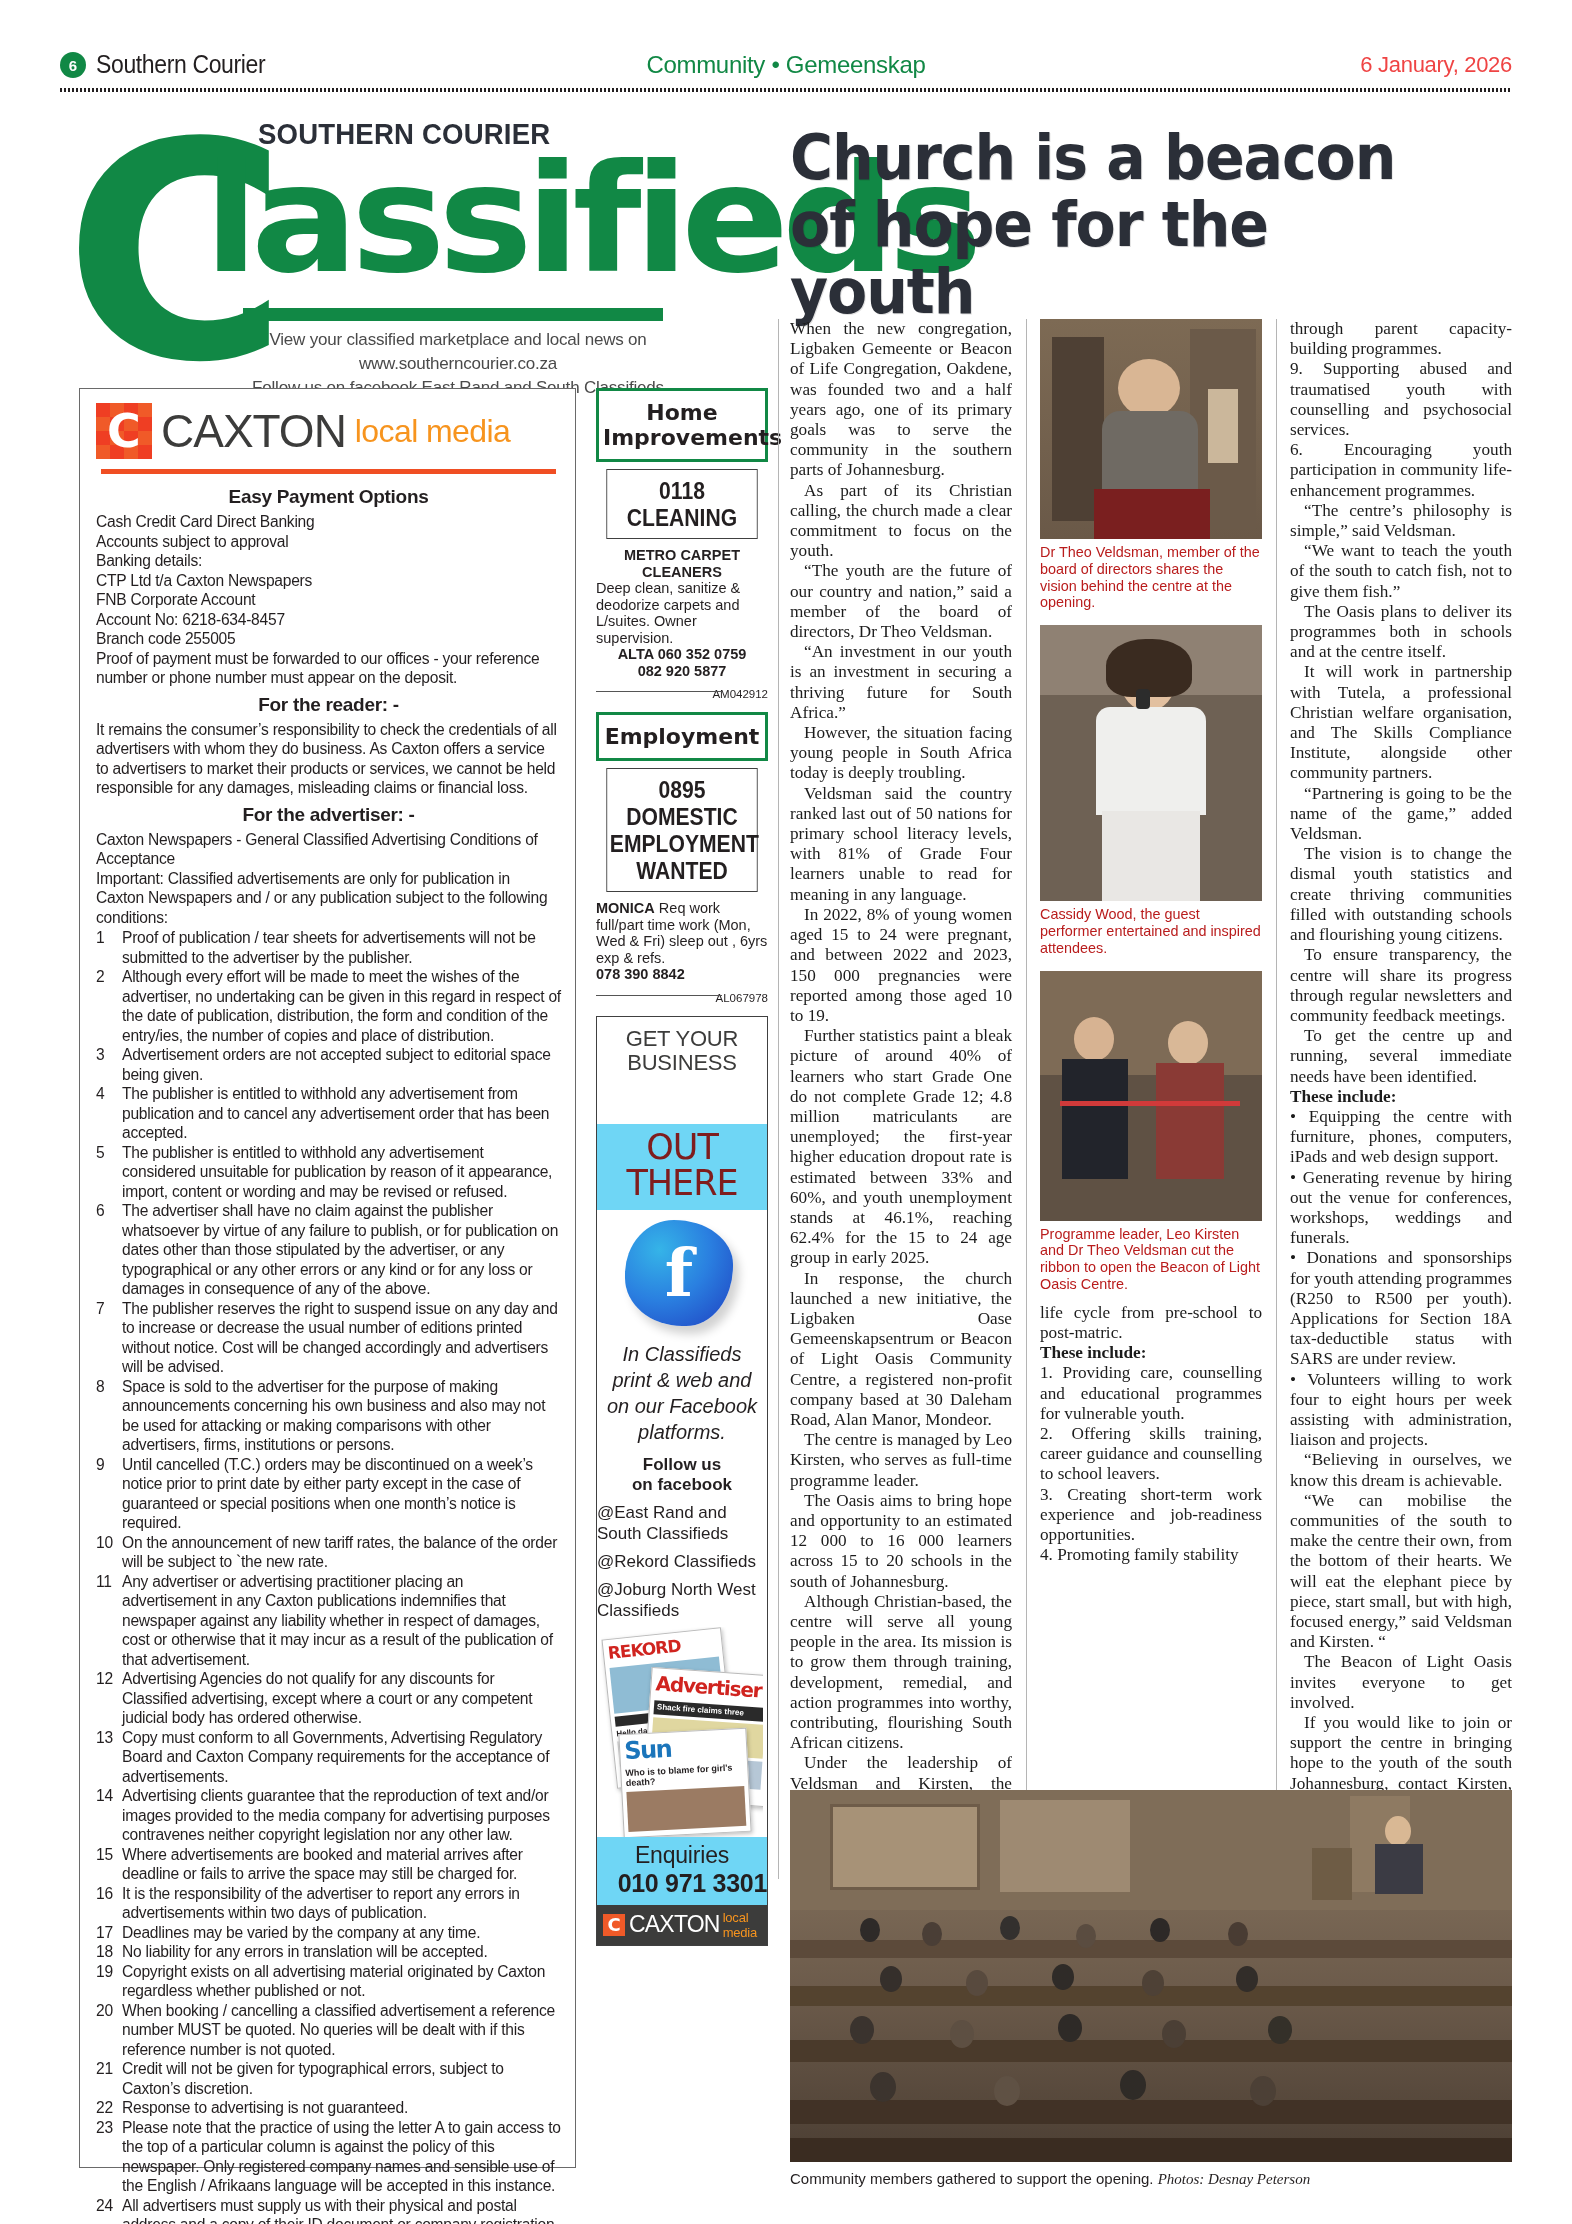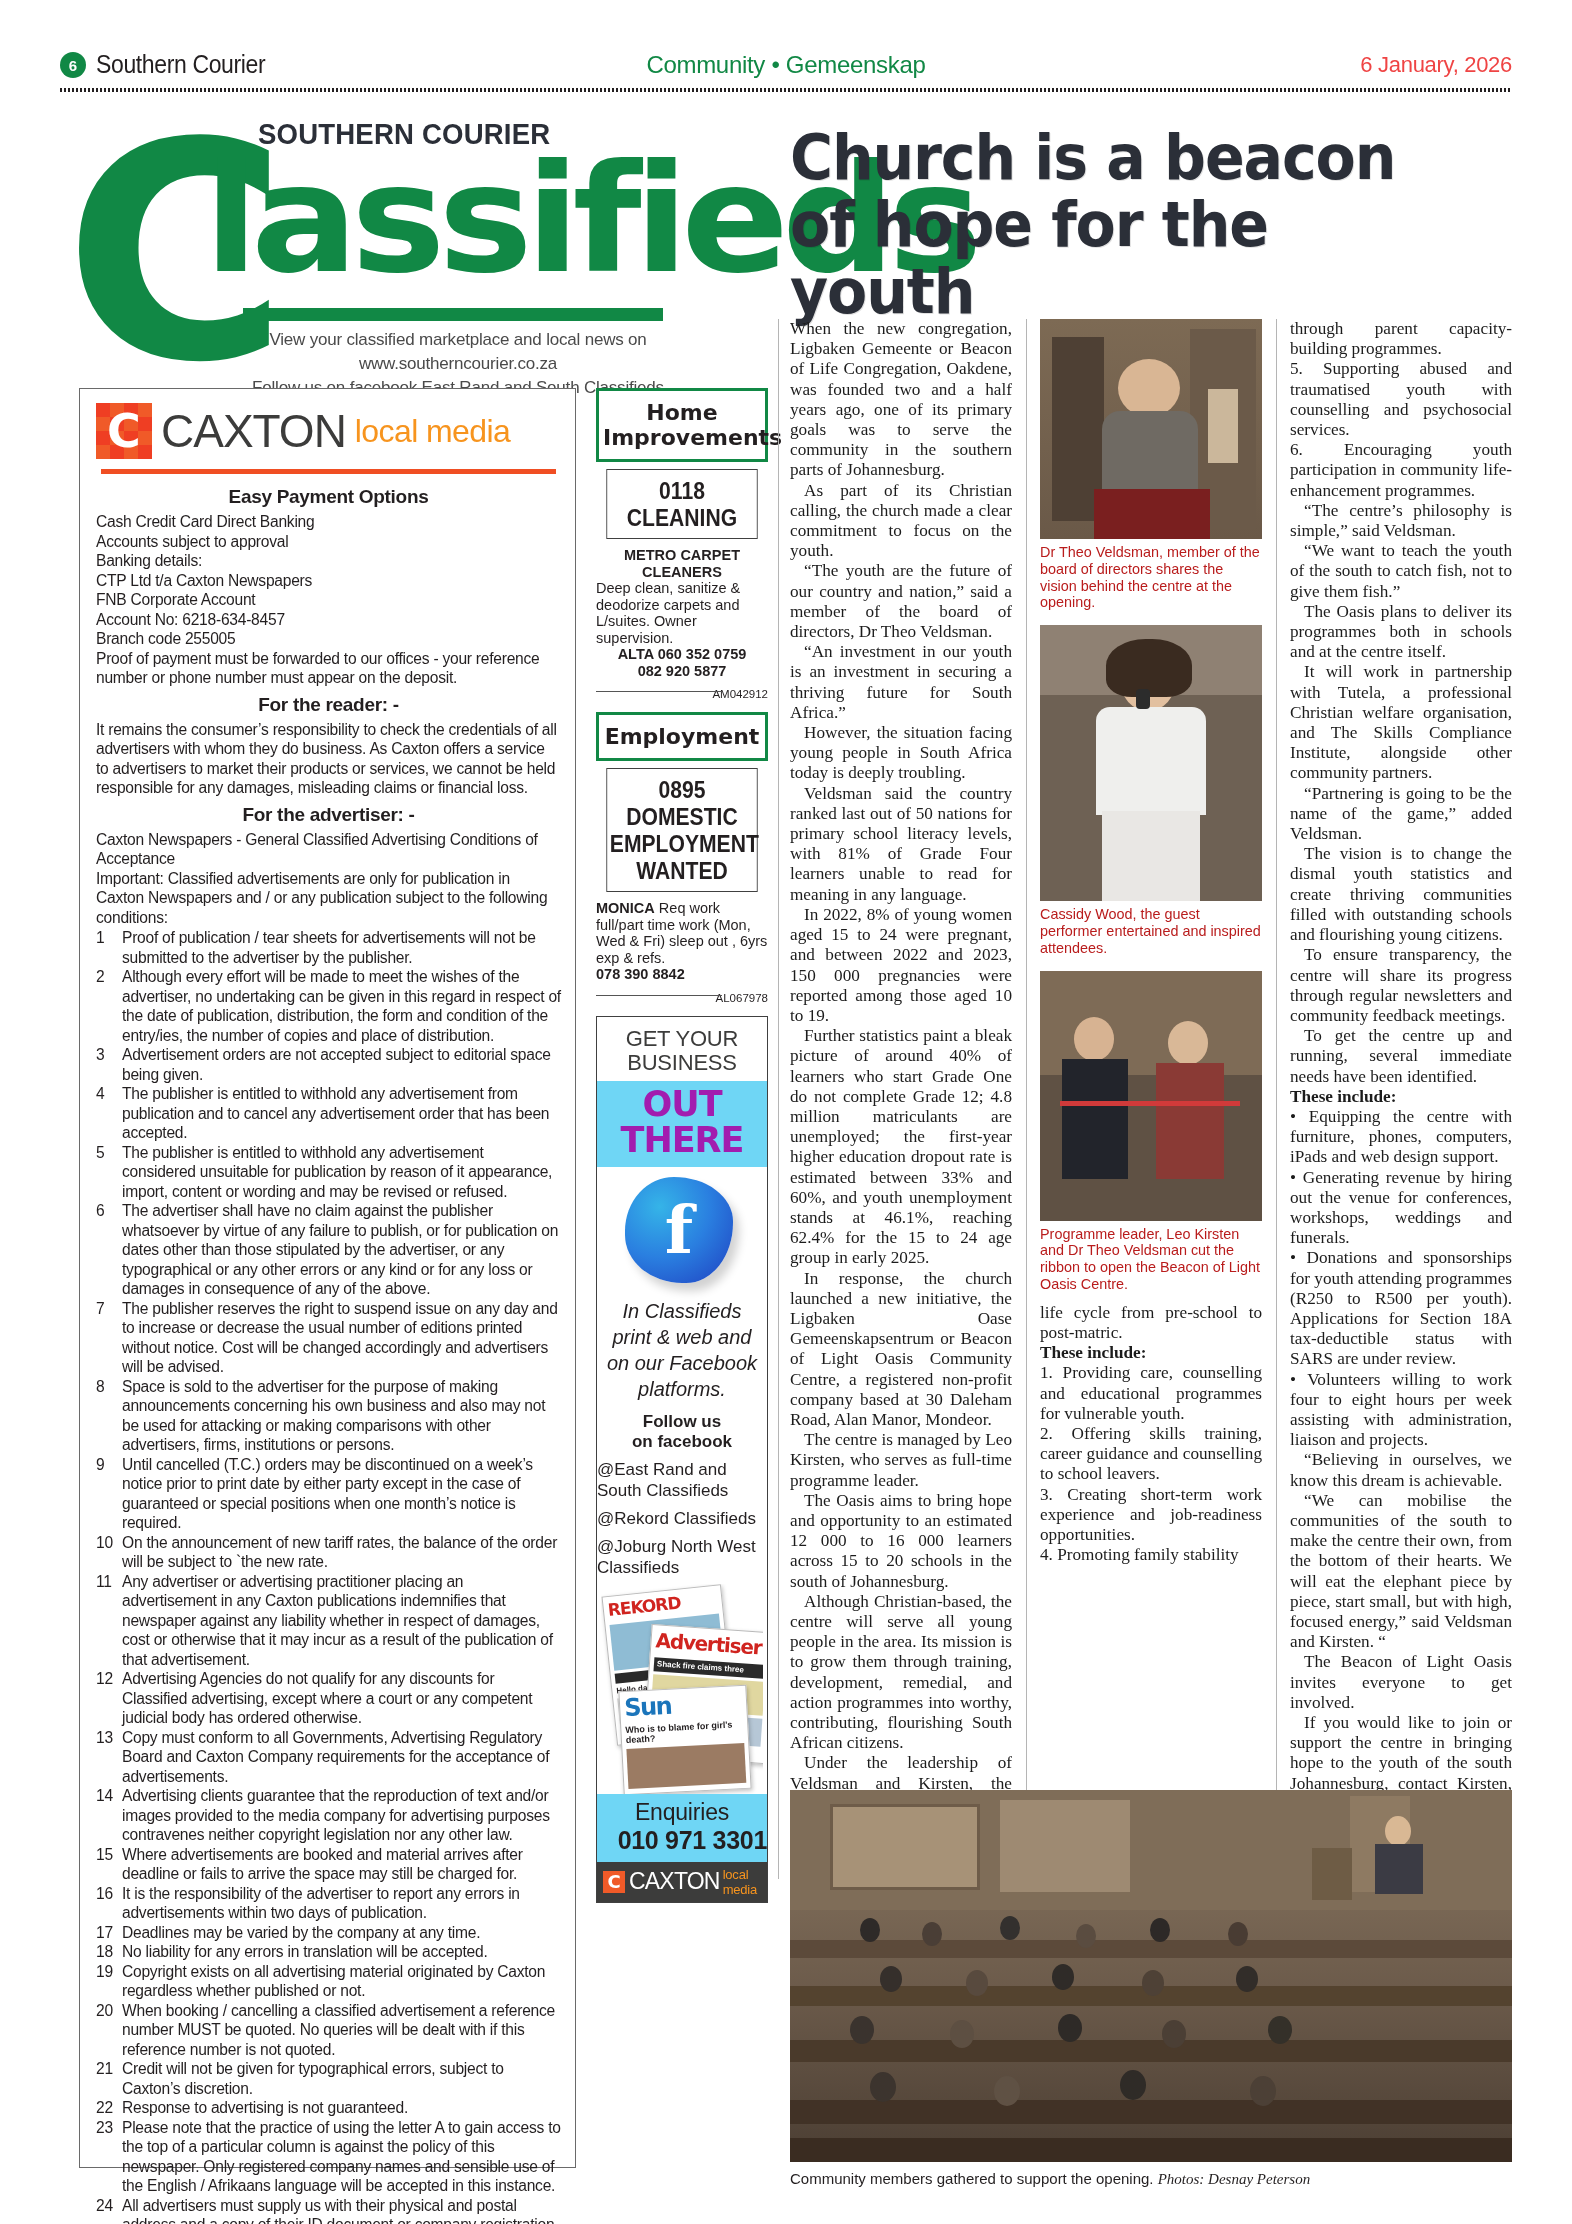--- a/index.html
+++ b/index.html
@@ -144,23 +144,24 @@
   }
 
   .promo-box { border: 1px solid #404040; background: #fff; margin-top: 2px; }
   .promo-top {
     text-align: center; font-size: 22px; line-height: 24px; color: #3c3c3b;
     padding: 10px 4px 6px; font-family: "Liberation Sans", sans-serif;
     letter-spacing: -0.2px;
   }
   .promo-band {
     background: #6fd6f5; text-align: center;
-    font-family: "DejaVu Sans", sans-serif; font-weight: bold;
-    font-size: 35px; line-height: 36px; color: #a21caf; padding: 5px 0 9px;
+    font-family: "DejaVu Sans", sans-serif; font-weight: normal;
+    font-size: 35px; line-height: 36px; color: #7f1d1d; padding: 5px 0 9px;
     letter-spacing: -1px;
+    margin-top: 43px;
   }
   .fb-blob { height: 125px; position: relative; }
   .fb-blob .blob {
     position: absolute; left: 28px; top: 10px; width: 108px; height: 106px;
     background: radial-gradient(circle at 32% 28%, #35b4e8 0%, #2a7fe0 48%, #1f3fc0 100%);
     border-radius: 48% 58% 46% 56% / 54% 44% 60% 48%;
     box-shadow: 6px 8px 10px rgba(0,0,0,0.18);
   }
   .fb-blob .fglyph {
     position: absolute; left: 28px; top: 10px; width: 108px; height: 106px;
@@ -498,21 +499,21 @@
         <p class="noind">1. Providing care, counselling and educational programmes for vulnerable youth.</p>
         <p class="noind">2. Offering skills training, career guidance and counselling to school leavers.</p>
         <p class="noind">3. Creating short-term work experience and job-readiness opportunities.</p>
         <p class="noind">4. Promoting family stability</p>
       </div>
     </div>
 
     <div class="acol c3">
       <div class="atext">
         <p class="noind">through parent capacity-building programmes.</p>
-        <p class="noind">5. Supporting abused and traumatised youth with counselling and psychosocial services.</p>
+        <p class="noind">9. Supporting abused and traumatised youth with counselling and psychosocial services.</p>
         <p class="noind">6. Encouraging youth participation in community life-enhancement programmes.</p>
         <p>“The centre’s philosophy is simple,” said Veldsman.</p>
         <p>“We want to teach the youth of the south to catch fish, not to give them fish.”</p>
         <p>The Oasis plans to deliver its programmes both in schools and at the centre itself.</p>
         <p>It will work in partnership with Tutela, a professional Christian welfare organisation, and The Skills Compliance Institute, alongside other community partners.</p>
         <p>“Partnering is going to be the name of the game,” added Veldsman.</p>
         <p>The vision is to change the dismal youth statistics and create thriving communities filled with outstanding schools and flourishing young citizens.</p>
         <p>To ensure transparency, the centre will share its progress through regular newsletters and community feedback meetings.</p>
         <p>To get the centre up and running, several immediate needs have been identified.</p>
         <p class="bold">These include:</p>

